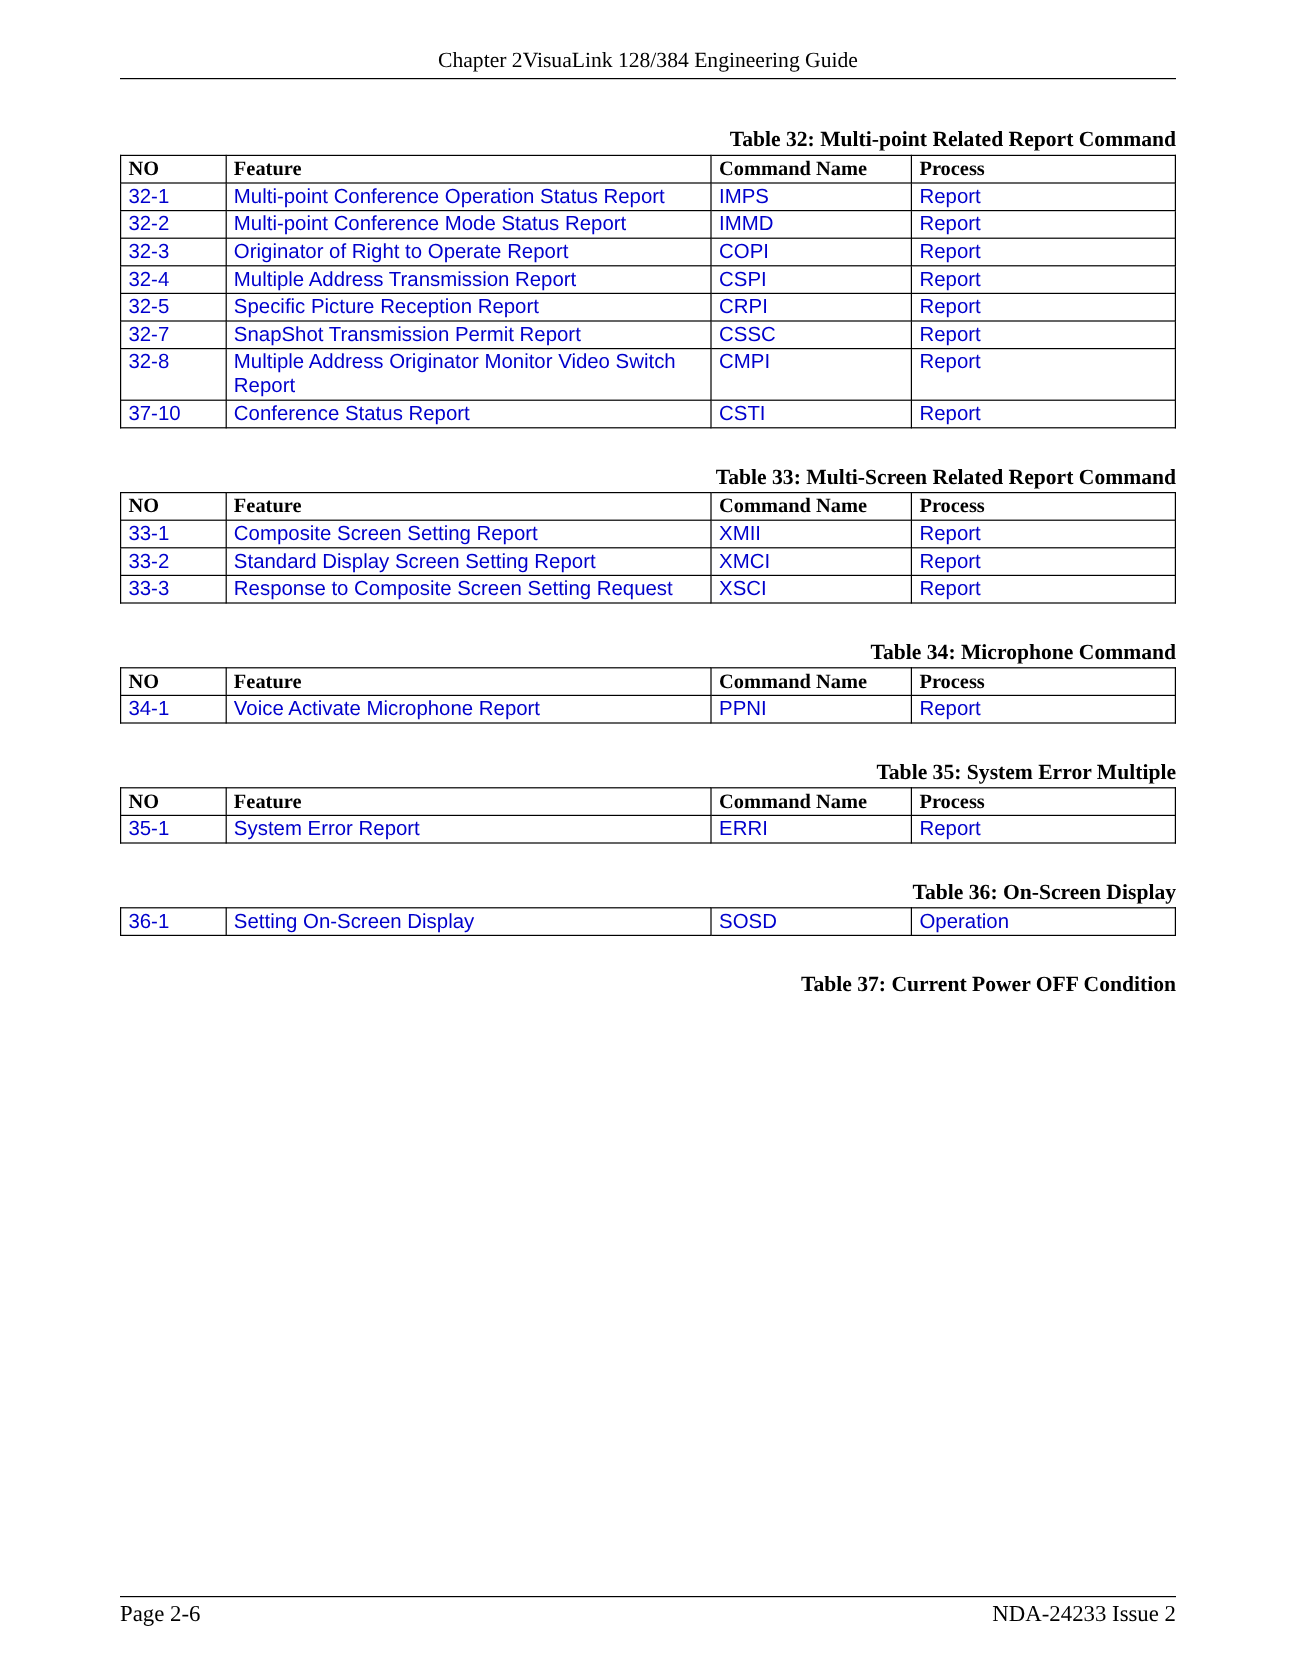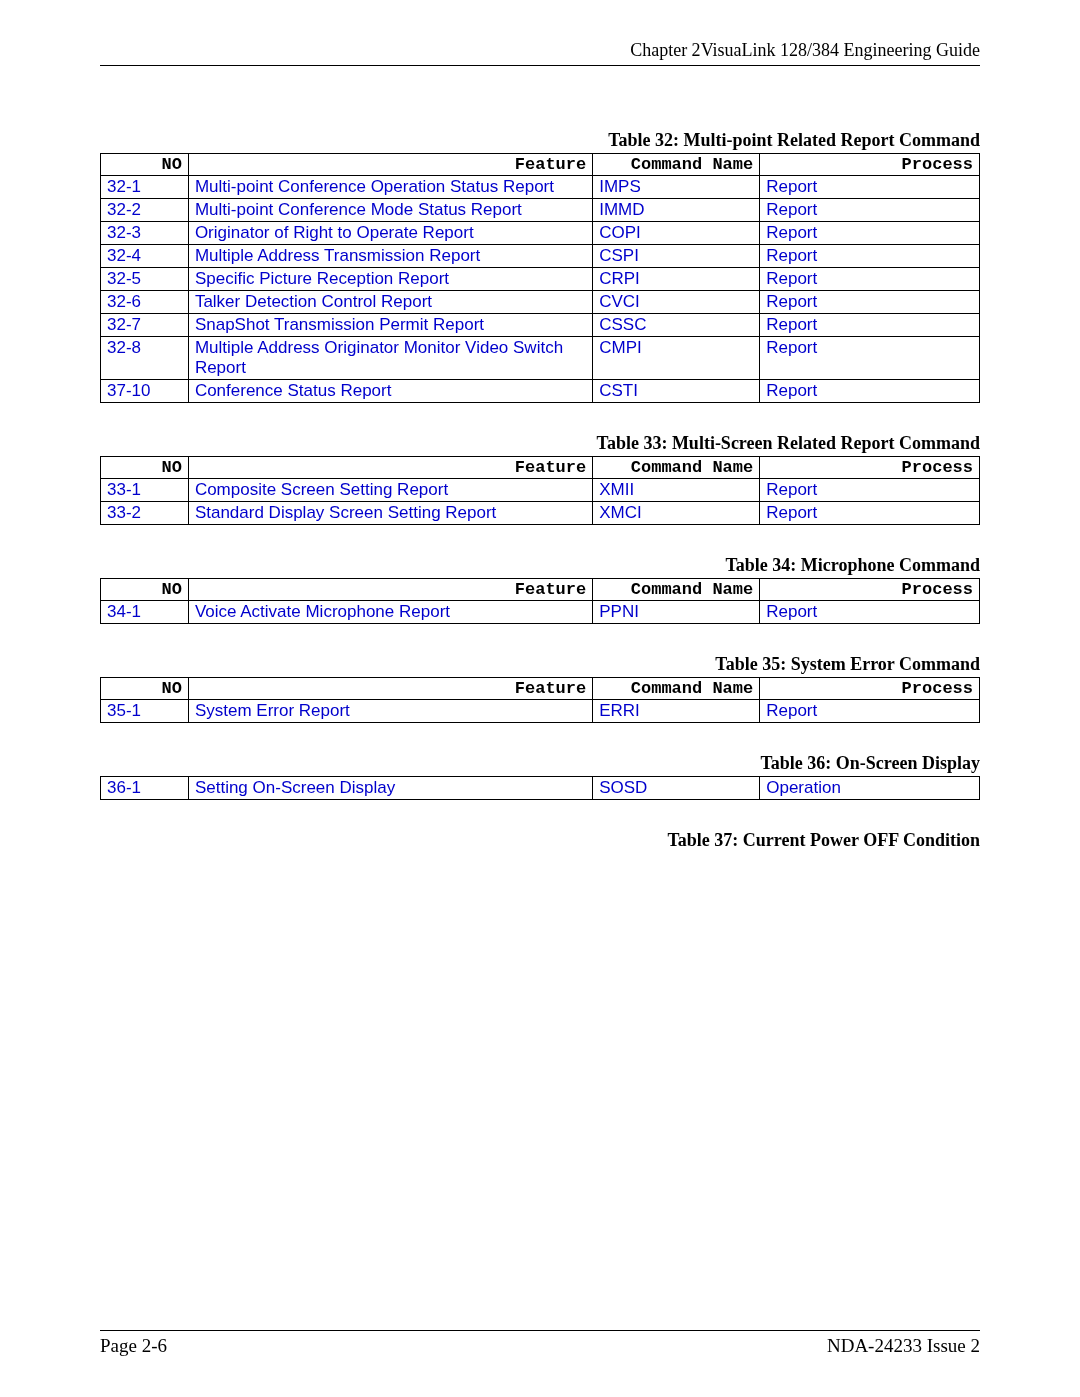--- a/index.html
+++ b/index.html
@@ -11,27 +11,27 @@
     height: 1397px;
     position: relative;
     box-sizing: border-box;
   }
   .page {
     padding: 40px 100px 0 100px;
     box-sizing: border-box;
   }
   .header-row {
     display: flex;
-    justify-content: flex-end;
+    justify-content: center;
     font-size: 18px;
     font-family: 'Times New Roman', serif;
     color: #000;
     border-bottom: 1.5px solid #000;
     padding-bottom: 4px;
-    margin-bottom: 64px;
+    margin-bottom: 40px;
   }
   .table-caption {
     text-align: right;
     font-weight: bold;
     font-size: 18px;
     margin-top: 30px;
     margin-bottom: 2px;
   }
   table.cmd {
     border-collapse: collapse;
@@ -39,23 +39,23 @@
     table-layout: fixed;
   }
   table.cmd th, table.cmd td {
     border: 1px solid #000;
     padding: 1px 6px 1px 6px;
     font-size: 17px;
     text-align: left;
     vertical-align: top;
   }
   table.cmd th {
-    font-family: Liberation Mono, monospace;
+    font-family: Liberation Serif, serif;
     font-weight: bold;
-    text-align: right;
+    text-align: left;
     background: #fff;
   }
   table.cmd td {
     font-family: Arial, Helvetica, sans-serif;
     color: #0000cc;
   }
   col.c-no { width: 10%; }
   col.c-feat { width: 46%; }
   col.c-cmd { width: 19%; }
   col.c-proc { width: 25%; }
@@ -125,26 +125,20 @@
             <td>CSPI</td>
             <td>Report</td>
           </tr>
           <tr>
             <td>32-5</td>
             <td>Specific Picture Reception Report</td>
             <td>CRPI</td>
             <td>Report</td>
           </tr>
           <tr>
-            <td>32-6</td>
-            <td>Talker Detection Control Report</td>
-            <td>CVCI</td>
-            <td>Report</td>
-          </tr>
-          <tr>
             <td>32-7</td>
             <td>SnapShot Transmission Permit Report</td>
             <td>CSSC</td>
             <td>Report</td>
           </tr>
           <tr>
             <td>32-8</td>
             <td>Multiple Address Originator Monitor Video Switch Report</td>
             <td>CMPI</td>
             <td>Report</td>
@@ -179,20 +173,26 @@
             <td>Composite Screen Setting Report</td>
             <td>XMII</td>
             <td>Report</td>
           </tr>
           <tr>
             <td>33-2</td>
             <td>Standard Display Screen Setting Report</td>
             <td>XMCI</td>
             <td>Report</td>
           </tr>
+          <tr>
+            <td>33-3</td>
+            <td>Response to Composite Screen Setting Request</td>
+            <td>XSCI</td>
+            <td>Report</td>
+          </tr>
         </tbody>
       </table>
       <div class="table-caption">Table 34:  Microphone Command</div>
       <table class="cmd">
         <colgroup>
           <col class="c-no">
           <col class="c-feat">
           <col class="c-cmd">
           <col class="c-proc">
         </colgroup>
@@ -206,21 +206,21 @@
         </thead>
         <tbody>
           <tr>
             <td>34-1</td>
             <td>Voice Activate Microphone Report</td>
             <td>PPNI</td>
             <td>Report</td>
           </tr>
         </tbody>
       </table>
-      <div class="table-caption">Table 35:  System Error Command</div>
+      <div class="table-caption">Table 35:  System Error Multiple</div>
       <table class="cmd">
         <colgroup>
           <col class="c-no">
           <col class="c-feat">
           <col class="c-cmd">
           <col class="c-proc">
         </colgroup>
         <thead>
           <tr>
             <th>NO</th>

